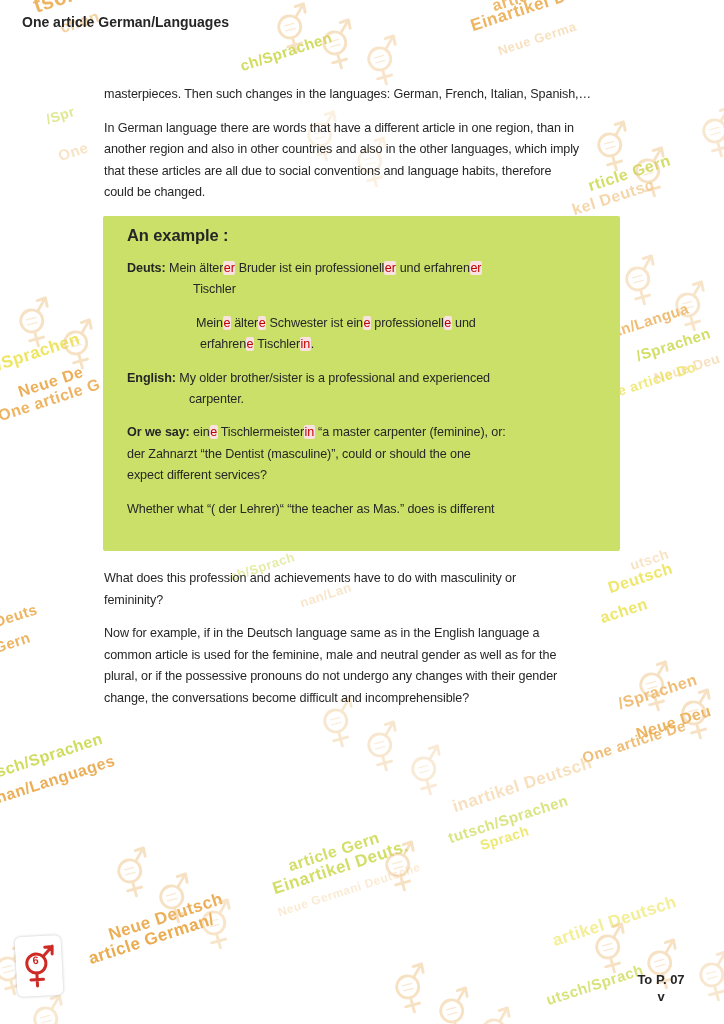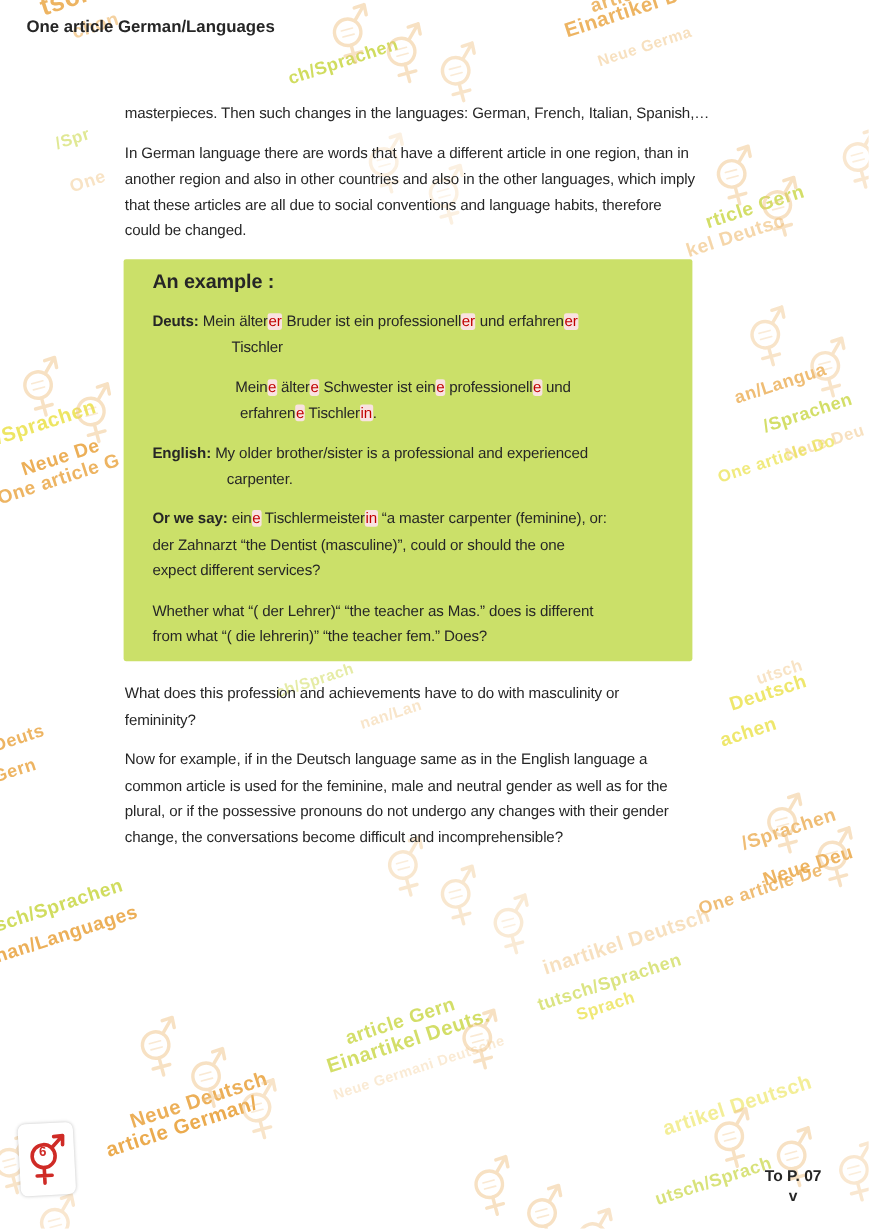--- a/index.html
+++ b/index.html
@@ -16,21 +16,21 @@
 
   
   .hdr{position:absolute;left:22px;top:14px;font-size:14px;font-weight:bold;z-index:2;}
 
   
   .content{position:absolute;left:104px;top:84px;width:524px;z-index:1;
            font-size:12.6px;line-height:21.6px;letter-spacing:-0.1px;}
   .content p{margin:0 0 12px 0;}
   .pline{white-space:nowrap;}
 
-  .ex-box{background:#cbe069;width:474px;height:335px;box-sizing:border-box;
+  .ex-box{background:#cbe069;width:517px;height:335px;box-sizing:border-box;
           margin:7px 0 17px -1px;padding:7px 20px 8px 24px;border-radius:2px;overflow:hidden;}
   .ex-title{font-size:16.5px;font-weight:bold;line-height:24px;margin:0 0 11px 0;}
   .xline{white-space:nowrap;line-height:21.4px;}
   .mt{margin-top:12px;}
   .b{font-weight:bold;}
   .r{color:#c00000;background:#f9e2e1;border-radius:2px;padding:0 .5px;}
 
   
   .badge{position:absolute;left:16px;top:936px;width:46px;height:60px;background:#fff;
          border-radius:6px;box-shadow:0 0 3px rgba(0,0,0,.25);transform:rotate(-3deg);z-index:3;}
@@ -213,21 +213,20 @@
       <div class="xline"><span class="b">Deuts: </span><span>Mein älter</span><span class="r">er</span><span> Bruder ist ein professionell</span><span class="r">er</span><span> und erfahren</span><span class="r">er</span></div>
       <div class="xline" style="margin-left:66px"><span>Tischler</span></div>
       <div class="xline mt" style="margin-left:69px"><span>Mein</span><span class="r">e</span><span> älter</span><span class="r">e</span><span> Schwester ist ein</span><span class="r">e</span><span> professionell</span><span class="r">e</span><span> und</span></div>
       <div class="xline" style="margin-left:73px"><span>erfahren</span><span class="r">e</span><span> Tischler</span><span class="r">in</span><span>.</span></div>
       <div class="xline mt"><span class="b">English: </span><span>My older brother/sister is a professional and experienced</span></div>
       <div class="xline" style="margin-left:62px"><span>carpenter.</span></div>
       <div class="xline mt"><span class="b">Or we say: </span><span>ein</span><span class="r">e</span><span> Tischlermeister</span><span class="r">in</span><span> “a master carpenter (feminine), or:</span></div>
       <div class="xline"><span>der Zahnarzt “the Dentist (masculine)”, could or should the one</span></div>
       <div class="xline"><span>expect different services?</span></div>
       <div class="xline mt"><span>Whether what “( der Lehrer)“  “the teacher as Mas.” does is different</span></div>
-      <div class="xline"><span>from what “( die lehrerin)” “the teacher fem.” Does?</span></div>
     </div>
 
     <p>
       <span class="pline">What does this profession and achievements have to do with masculinity or</span><br>
       <span class="pline">femininity?</span>
     </p>
     <p>
       <span class="pline">Now for example, if in the Deutsch language same as in the English language a</span><br>
       <span class="pline">common article is used for the feminine, male and neutral gender as well as for the</span><br>
       <span class="pline">plural, or if the possessive pronouns do not undergo any changes with their gender</span><br>

